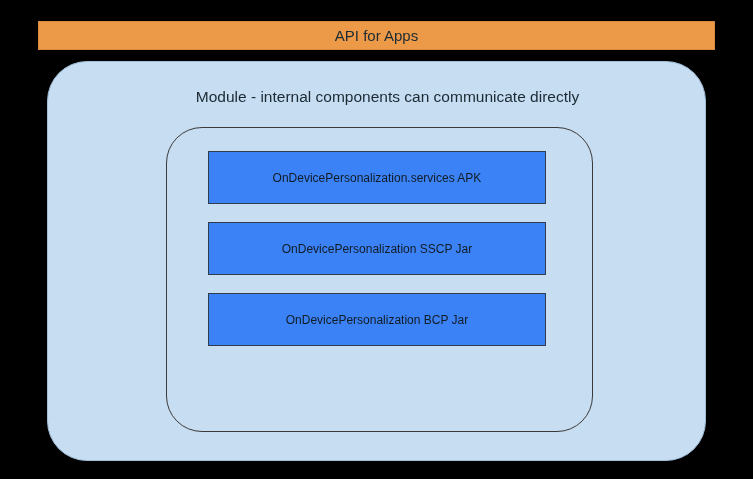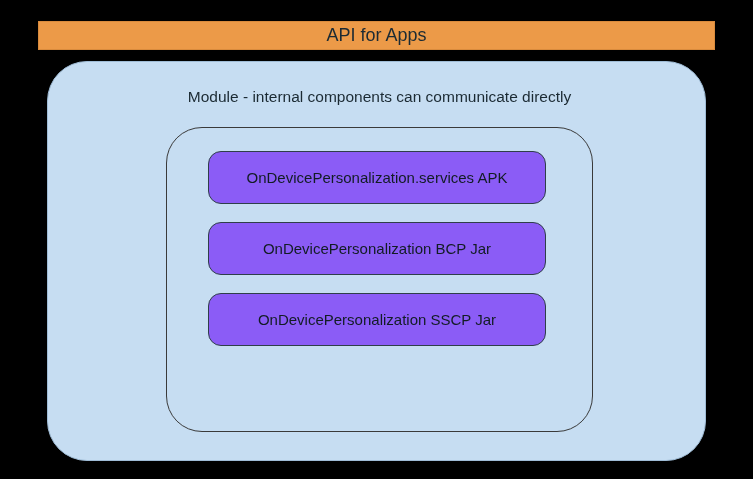--- a/index.html
+++ b/index.html
@@ -26,37 +26,37 @@
     left: 38px;
     top: 21px;
     width: 677px;
     height: 29px;
     background: #ec9a48;
     border: 1px solid #d98b3d;
     display: flex;
     align-items: center;
     justify-content: center;
     color: #1b2a33;
-    font-size: 18px;
+    font-size: 15px;
     box-sizing: border-box;
   }
   .module-box {
     position: absolute;
     left: 47px;
     top: 61px;
     width: 659px;
     height: 400px;
     background: #c6ddf2;
     border: 1px solid #9fbcd6;
     border-radius: 40px;
     box-sizing: border-box;
   }
   .module-label {
     position: absolute;
-    left: 3px;
+    left: 11px;
     top: 26px;
     width: 100%;
     text-align: center;
     color: #1b2a33;
     font-size: 15.5px;
   }
   .inner-box {
     position: absolute;
     left: 166px;
     top: 127px;
@@ -71,28 +71,28 @@
     position: absolute;
     left: 208px;
     top: 151px;
     width: 338px;
     display: flex;
     flex-direction: column;
     gap: 18px;
   }
   .comp-box {
     height: 53px;
-    background: #8b5cf6;
+    background: #3b82f6;
     border: 1.2px solid #2f3e4a;
-    border-radius: 13px;
+    border-radius: 0;
     display: flex;
     align-items: center;
     justify-content: center;
     color: #121c24;
-    font-size: 15px;
+    font-size: 12px;
     box-sizing: border-box;
   }
 </style>
 </head>
 <body>
 
 <div id="canvas">
 
   <div class="api-banner">
     <span>API for Apps</span>
@@ -102,20 +102,20 @@
     <div class="module-label">Module - internal components can communicate directly</div>
   </div>
 
   <div class="inner-box"></div>
 
   <div class="comp-list">
     <div class="comp-box">
       <span>OnDevicePersonalization.services APK</span>
     </div>
     <div class="comp-box">
-      <span>OnDevicePersonalization BCP Jar</span>
+      <span>OnDevicePersonalization SSCP Jar</span>
     </div>
     <div class="comp-box">
-      <span>OnDevicePersonalization SSCP Jar</span>
+      <span>OnDevicePersonalization BCP Jar</span>
     </div>
   </div>
 
 </div>
 
 </body></html>

